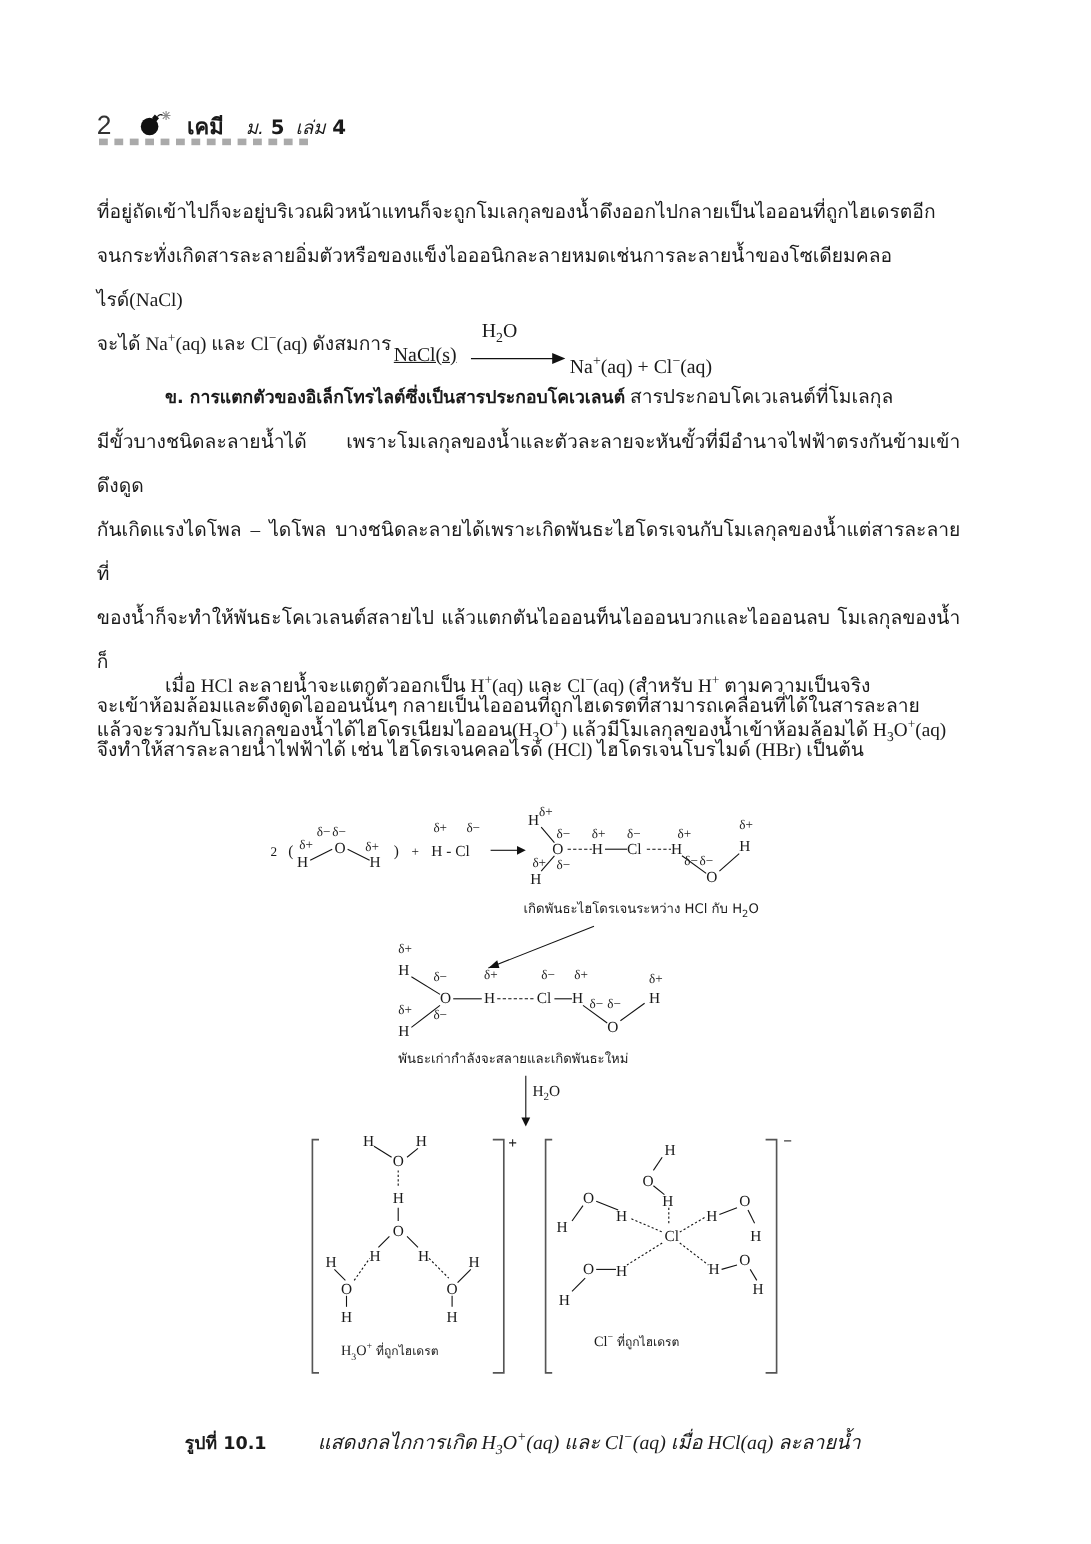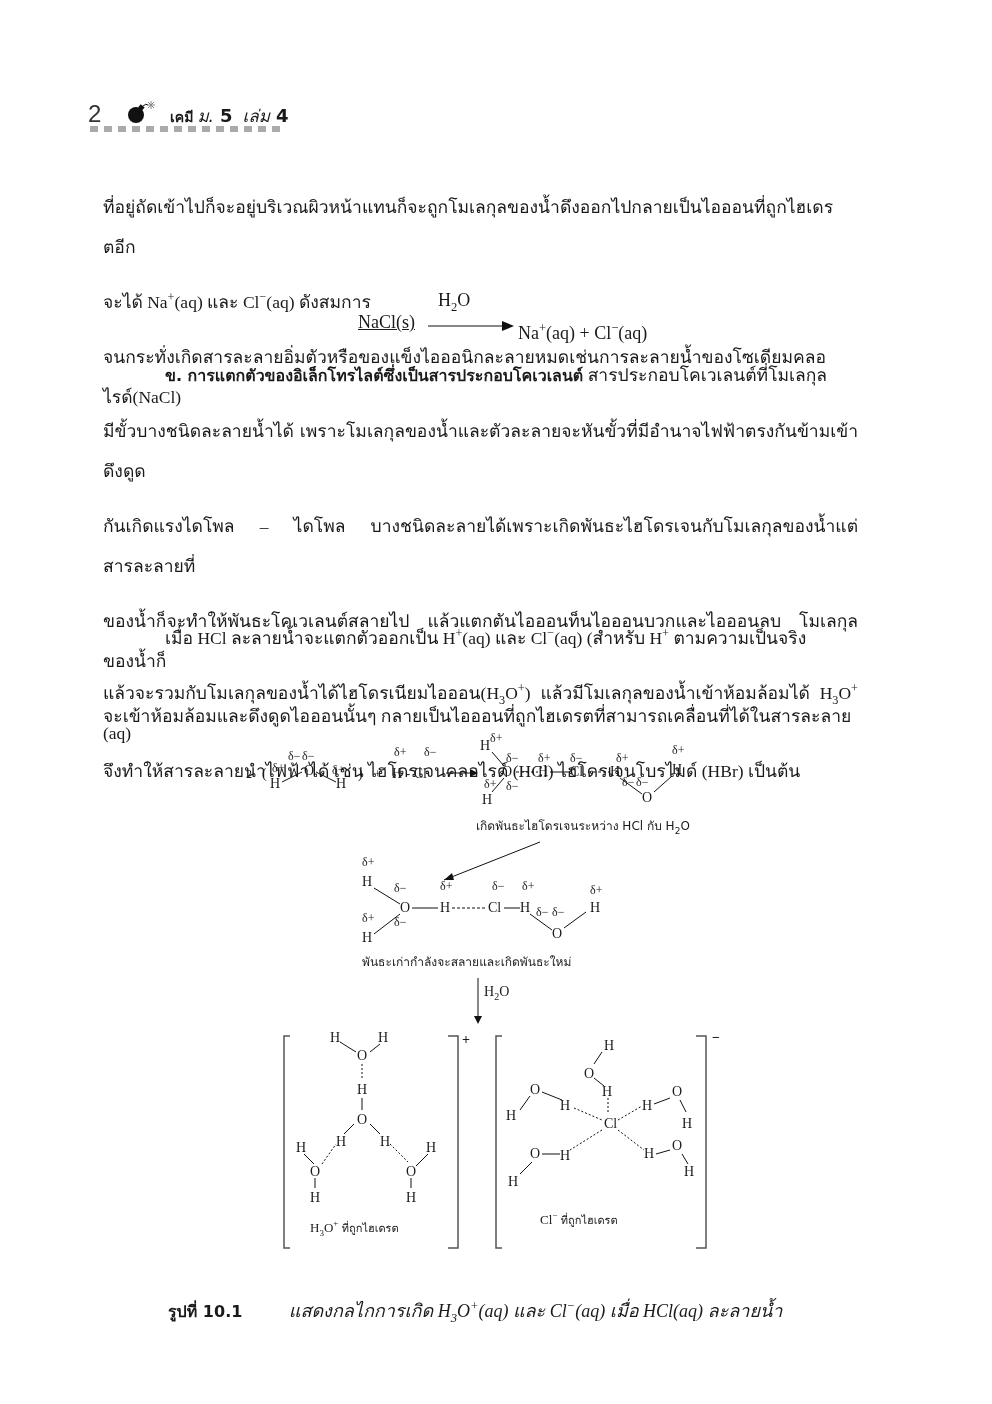--- a/index.html
+++ b/index.html
@@ -1,27 +1,27 @@
 <!DOCTYPE html>
 <html><head>
   <meta charset="utf-8">
   <style>
     html, body { margin: 0; padding: 0; background: #ffffff; }
     body { width: 992px; height: 1404px; position: relative; overflow: hidden; color: #1a1a1a; font-family: "Liberation Serif", "DejaVu Serif", serif; }
     .header { position: absolute; left: 88px; top: 98px; height: 30px; display: flex; align-items: baseline; }
     .page-num { font-family: "Liberation Sans", sans-serif; font-size: 24px; color: #333; font-weight: 300; width: 38px; }
     .bomb { position: relative; top: 2px; width: 34px; height: 24px; margin-right: 10px; }
-    .subj { font-family: "DejaVu Sans", sans-serif; font-size: 14px; font-weight: bold; margin-right: 4px; }
+    .subj { font-family: "DejaVu Sans", sans-serif; font-size: 20px; font-weight: bold; margin-right: 20px; }
     .grade { font-family: "DejaVu Sans", sans-serif; font-size: 17px; font-style: italic; font-weight: 300; margin-right: 6px; }
     .num { font-family: "DejaVu Sans", sans-serif; font-size: 18px; font-weight: bold; margin-right: 10px; }
     .dots { position: absolute; left: 90px; top: 126px; display: flex; gap: 6px; }
     .dots span { display: block; width: 8px; height: 6px; background: #aaa; }
 
     .para { position: absolute; left: 88px; width: 785px; font-size: 17.5px; line-height: 40px; text-align: justify; }
-    .para p { margin: 15px; }
+    .para p { margin: 0; }
     .indent { text-indent: 62px; }
     .bold-head { font-family: "DejaVu Sans", sans-serif; font-weight: bold; font-size: 16px; }
     sup, sub { font-size: 70%; line-height: 0; }
     .eq { position: absolute; left: 358px; top: 290px; width: 330px; height: 50px; font-size: 18px; }
     .eq .lhs { position: absolute; left: 0; top: 22px; text-decoration: underline; }
     .eq .h2o { position: absolute; left: 80px; top: 0px; }
     .eq .arrow { position: absolute; left: 70px; top: 30px; width: 86px; height: 12px; }
     .eq .rhs { position: absolute; left: 160px; top: 33px; }
 
     .diagram { position: absolute; left: 240px; top: 730px; width: 500px; height: 530px; }
@@ -66,22 +66,22 @@
     <span></span>
     <span></span>
     <span></span>
     <span></span>
     <span></span>
     <span></span>
 </div>
 
 <div class="para" style="top:172px;">
   <p>ที่อยู่ถัดเข้าไปก็จะอยู่บริเวณผิวหน้าแทนก็จะถูกโมเลกุลของน้ำดึงออกไปกลายเป็นไอออนที่ถูกไฮเดรตอีก</p>
+  <p>จนกระทั่งเกิดสารละลายอิ่มตัวหรือของแข็งไอออนิกละลายหมดเช่นการละลายน้ำของโซเดียมคลอไรด์(NaCl)</p>
   <p><span>จะได้ </span><span>Na</span><sup>+</sup><span>(aq)</span><span> และ </span><span>Cl</span><sup>−</sup><span>(aq)</span><span> ดังสมการ</span></p>
-  <p>จนกระทั่งเกิดสารละลายอิ่มตัวหรือของแข็งไอออนิกละลายหมดเช่นการละลายน้ำของโซเดียมคลอไรด์(NaCl)</p>
 </div>
 
 <div class="eq">
   <span class="lhs">NaCl(s)</span>
   <span class="h2o"><span>H</span><sub>2</sub><span>O</span></span>
   <svg class="arrow" viewBox="0 0 86 12">
     <line x1="0" y1="6" x2="76" y2="6" stroke="#111" stroke-width="1.2"></line>
     <polygon points="74,1 86,6 74,11" fill="#111"></polygon>
   </svg>
   <span class="rhs"><span>Na</span><sup>+</sup><span>(aq) + Cl</span><sup>−</sup><span>(aq)</span></span>

